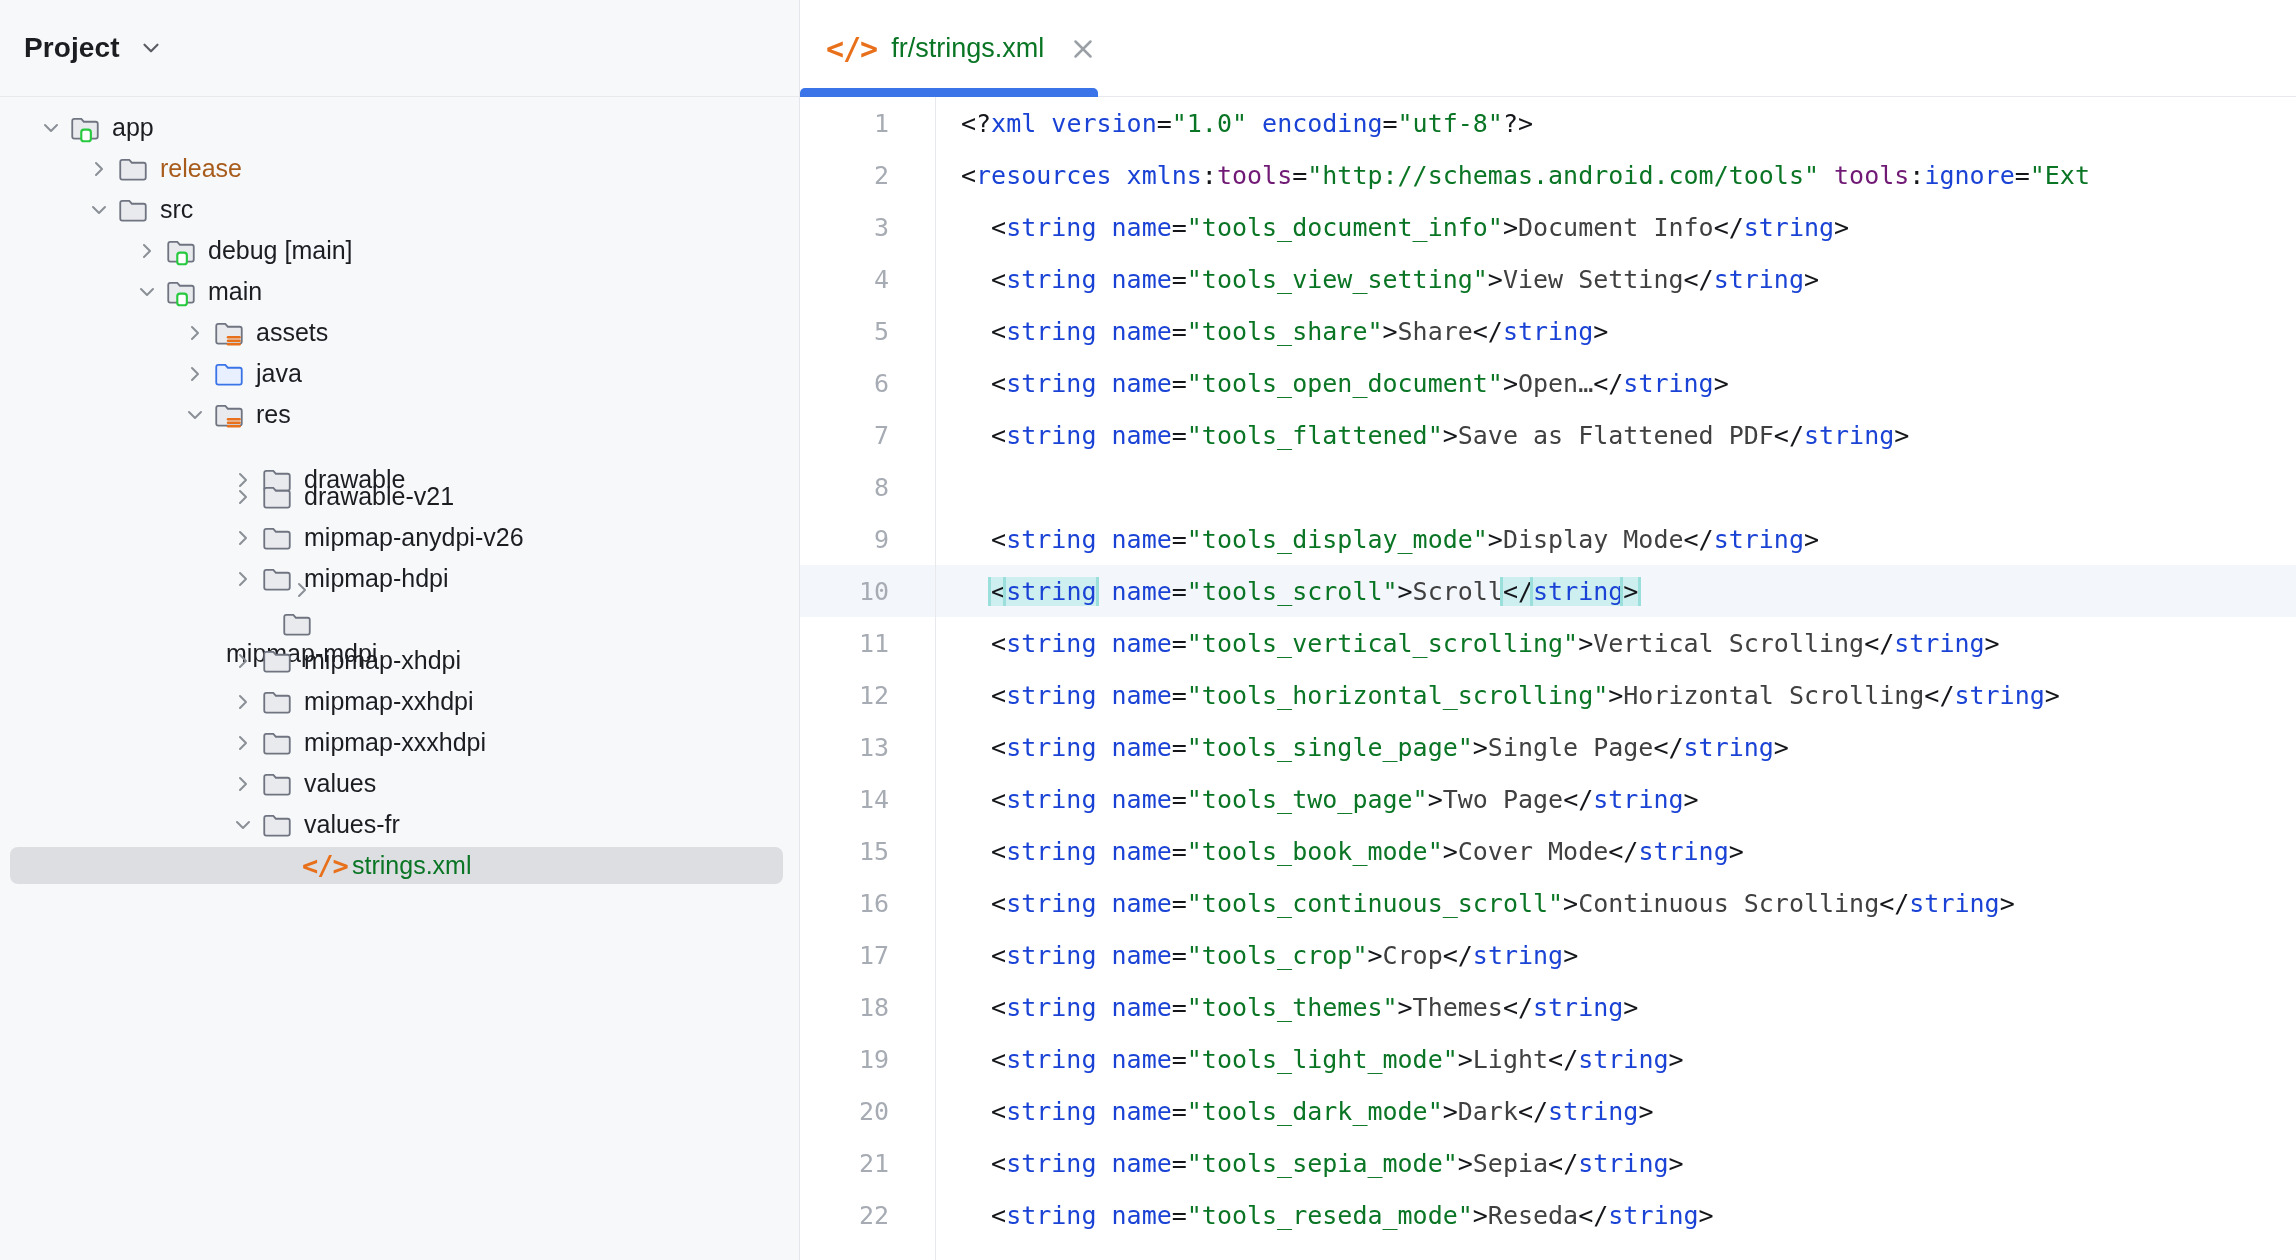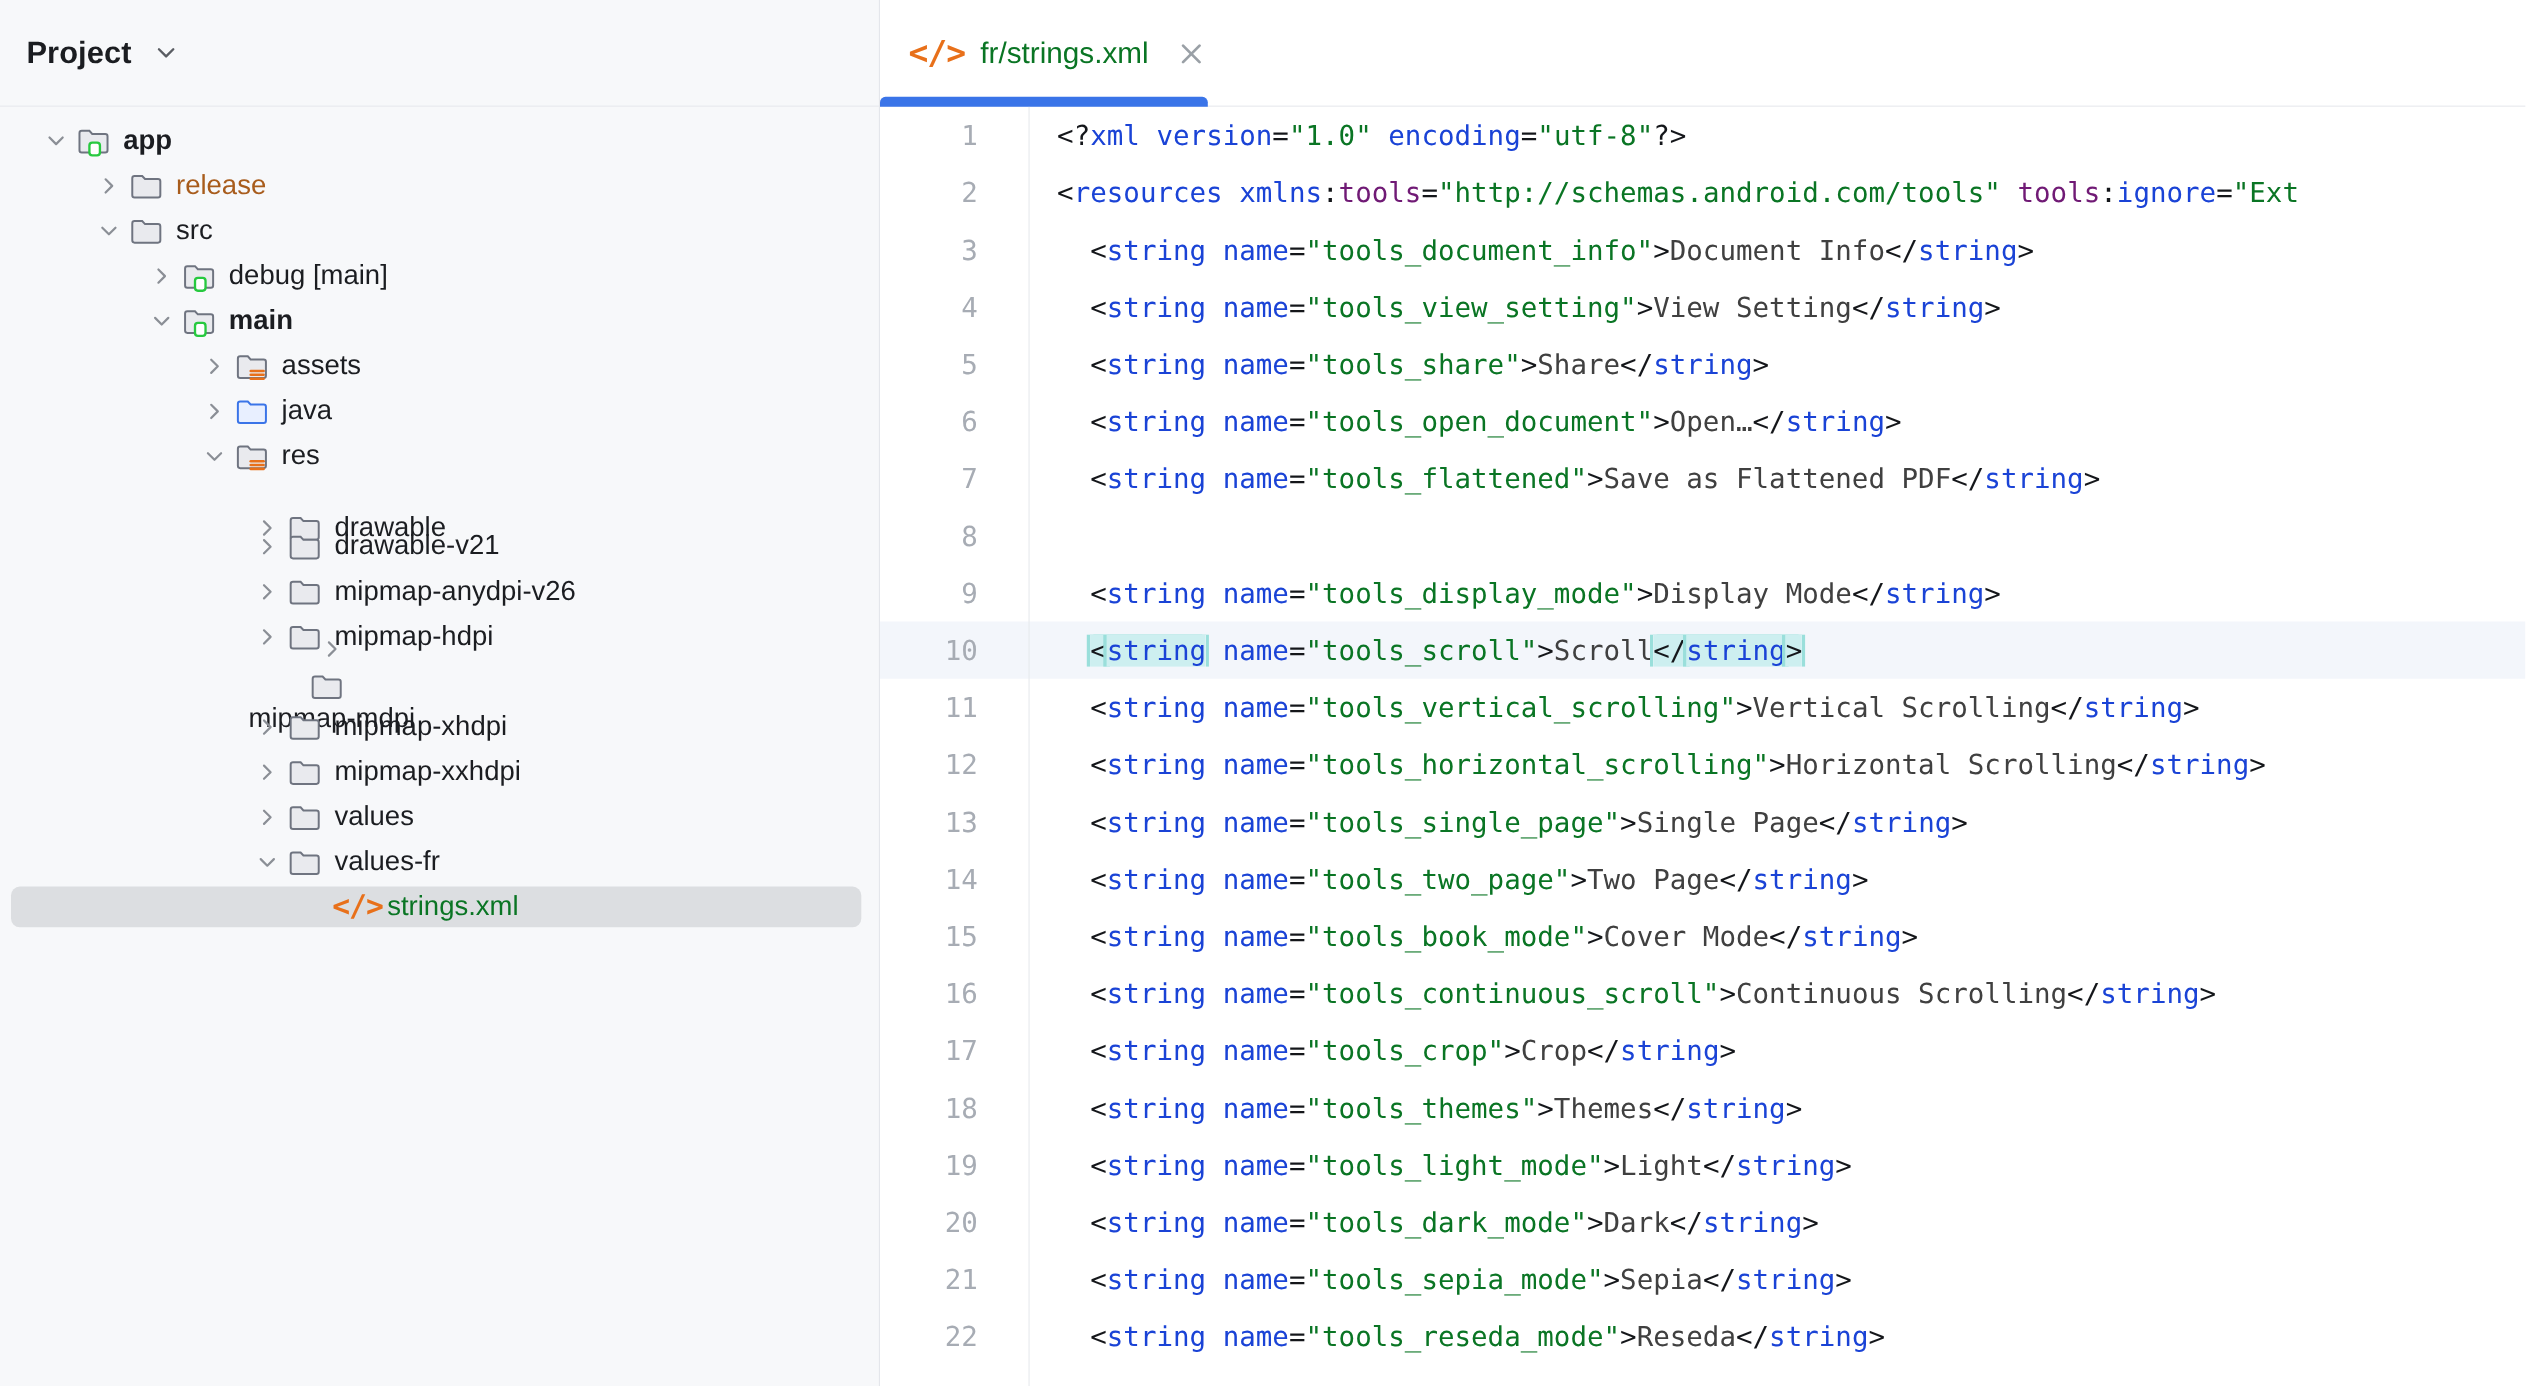--- a/index.html
+++ b/index.html
@@ -44,21 +44,21 @@
   .twisty{
     width:34px;height:34px;flex:0 0 34px;
     display:flex;align-items:center;justify-content:center;color:#8b8f96;
   }
   .twisty.empty{visibility:hidden;}
   .ficon{
     width:34px;height:34px;flex:0 0 34px;margin-right:10px;
     display:flex;align-items:center;justify-content:center;
   }
   .label{font-size:25px;color:#1b1d21;line-height:1;}
-  .label.bold{font-weight:bold;}
+  .label.bold{font-weight:normal;}
   .label.orange{color:#a85c1c;}
   .label.green{color:#0a7524;}
 
   
   .editor{
     flex:1 1 auto;height:1260px;background:#ffffff;position:relative;overflow:hidden;
   }
   .tabbar{
     height:97px;box-sizing:border-box;
     display:flex;align-items:stretch;
@@ -354,20 +354,35 @@
               <svg width="24" height="24" viewBox="0 0 24 24" fill="none" stroke="currentColor" stroke-width="2" stroke-linecap="round" stroke-linejoin="round">
                 <polyline points="9 6 15 12 9 18"></polyline>
               </svg>
             </span>
             <span class="ficon">
               <svg width="34" height="34" viewBox="0 0 32 32">
                 <path d="M4 9.5a2 2 0 0 1 2-2h6.5l2.4 2.6H26a2 2 0 0 1 2 2V24a2 2 0 0 1-2 2H6a2 2 0 0 1-2-2V9.5z" fill="#e9eaee" stroke="#6f7480" stroke-width="1.7"></path>
               </svg>
             </span>
             <span class="label">mipmap-xxhdpi</span>
+          </div>
+        </div>
+        <div class="row">
+          <div class="row-inner" style="margin-left: 226px;">
+            <span class="twisty">
+              <svg width="24" height="24" viewBox="0 0 24 24" fill="none" stroke="currentColor" stroke-width="2" stroke-linecap="round" stroke-linejoin="round">
+                <polyline points="9 6 15 12 9 18"></polyline>
+              </svg>
+            </span>
+            <span class="ficon">
+              <svg width="34" height="34" viewBox="0 0 32 32">
+                <path d="M4 9.5a2 2 0 0 1 2-2h6.5l2.4 2.6H26a2 2 0 0 1 2 2V24a2 2 0 0 1-2 2H6a2 2 0 0 1-2-2V9.5z" fill="#e9eaee" stroke="#6f7480" stroke-width="1.7"></path>
+              </svg>
+            </span>
+            <span class="label">mipmap-xxxhdpi</span>
           </div>
         </div>
         <div class="row">
           <div class="row-inner" style="margin-left: 226px;">
             <span class="twisty">
               <svg width="24" height="24" viewBox="0 0 24 24" fill="none" stroke="currentColor" stroke-width="2" stroke-linecap="round" stroke-linejoin="round">
                 <polyline points="9 6 15 12 9 18"></polyline>
               </svg>
             </span>
             <span class="ficon">

